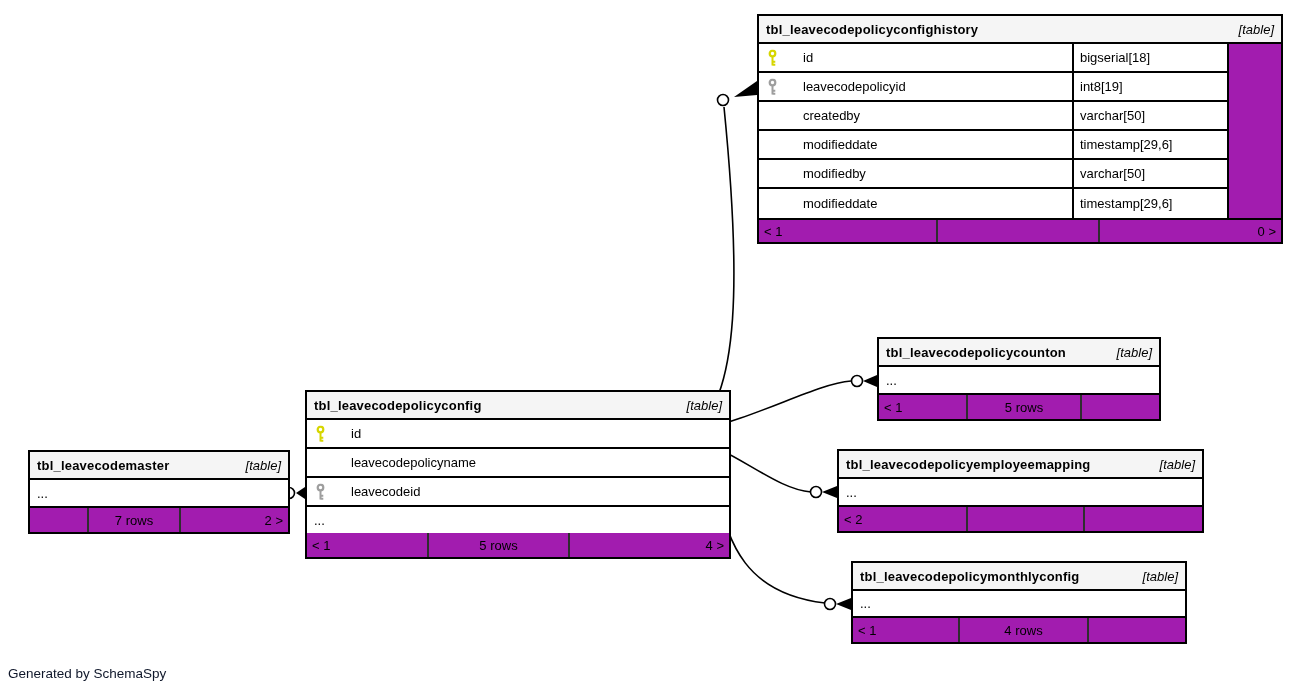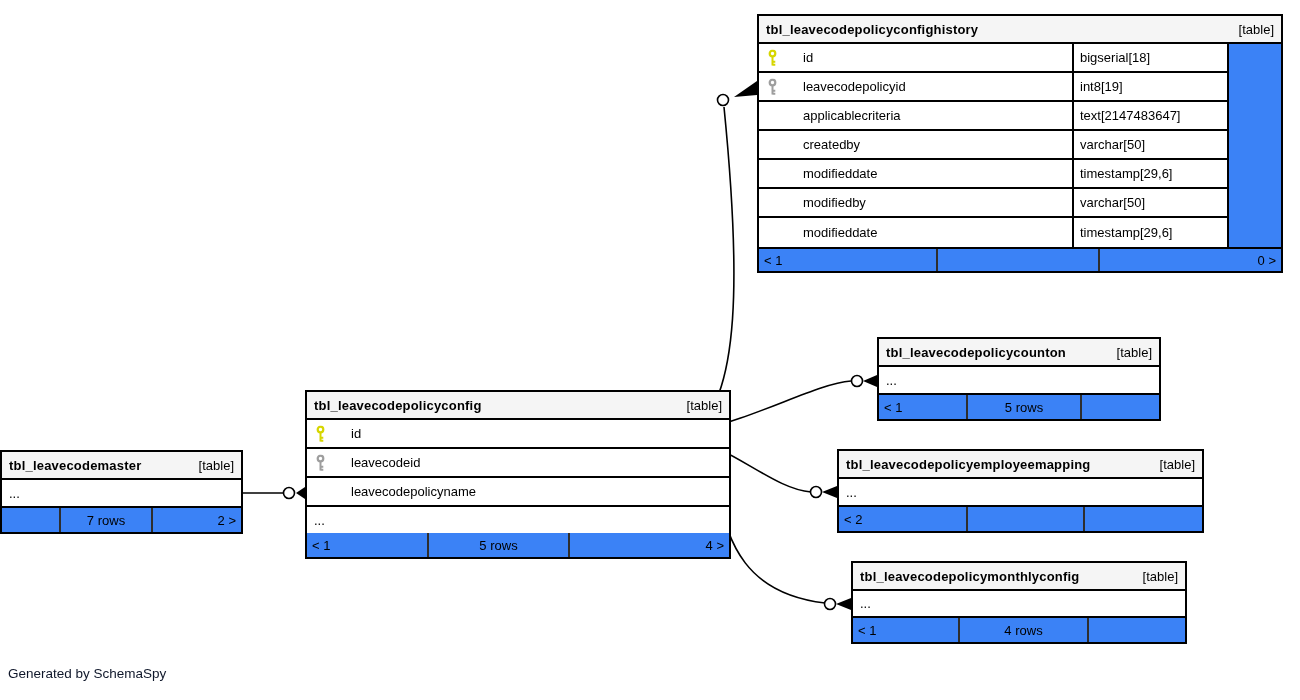--- a/index.html
+++ b/index.html
@@ -6,28 +6,28 @@
   body {
     width:1300px; height:700px; position:relative; background:#ffffff;
     font-family:"Liberation Sans", sans-serif; font-size:13px; color:#000;
     overflow:hidden;
   }
   .wires { position:absolute; left:0; top:0; z-index:0; }
   .wire { fill:none; stroke:#000; stroke-width:1.6; }
   .dot { fill:#fff; stroke:#000; stroke-width:1.6; }
   .arrow { fill:#000; stroke:none; }
 
-  .tbl { position:absolute; background:#3b82f6; border:2px solid #000; box-sizing:border-box; z-index:1; }
+  .tbl { position:absolute; background:#a21caf; border:2px solid #000; box-sizing:border-box; z-index:1; }
   .tbl-h {
     display:flex; justify-content:space-between; align-items:center;
     background:#f5f5f5; border-bottom:2px solid #000; padding:0 7px;
     height:28px; box-sizing:border-box;
   }
   .tbl-h .t { font-weight:bold; letter-spacing:.2px; }
-  .tbl-h .b { font-weight:normal; }
+  .tbl-h .b { font-weight:normal;font-style:italic; }
 
   .row { position:relative; display:flex; align-items:center; height:29px;
          border-bottom:2px solid #000; box-sizing:border-box; background:#fff; }
   .rows .row:last-child { border-bottom:none; }
   .key { position:absolute; left:7px; top:50%; transform:translateY(-50%); width:13px; height:17px; }
   .pk { color:#d6d600; }
   .fk { color:#9e9e9e; }
   .nm { padding-left:44px; white-space:nowrap; overflow:hidden; }
   .ell .nm { padding-left:7px; }
 
@@ -44,21 +44,21 @@
 
   .foot { display:flex; height:24px; box-sizing:border-box; }
   .fc { height:100%; display:flex; align-items:center; box-sizing:border-box; padding:0 5px; white-space:nowrap; }
   .fc.l { border-right:2px solid #2e2e2e; justify-content:flex-start; }
   .fc.c { border-right:2px solid #2e2e2e; justify-content:center; }
   .fc.r { flex:1; justify-content:flex-end; }
 
   
   .pos-confighistory { left:757px; top:14px;  width:526px; }
   .pos-config        { left:305px; top:390px; width:426px; }
-  .pos-master        { left:0;  top:450px; width:243px; }
+  .pos-master        { left:28px;  top:450px; width:262px; }
   .pos-counton       { left:877px; top:337px; width:284px; }
   .pos-empmap        { left:837px; top:449px; width:367px; }
   .pos-monthly       { left:851px; top:561px; width:336px; }
 
   .note { position:absolute; left:8px; top:666px; color:#0f172a; font-size:13.5px; }
 </style>
 </head>
 <body>
 
 <svg class="wires" width="1300" height="700" viewBox="0 0 1300 700">
@@ -104,24 +104,20 @@
         <span class="nm">id</span>
         <span class="tp">bigserial[18]</span>
       </div>
       <div class="row">
         <svg class="key fk" viewBox="0 0 13 17">
             <circle cx="6.5" cy="4" r="2.8" fill="none" stroke="currentColor" stroke-width="2.2"></circle>
             <path d="M6.5,6.8 V16 M6.5,12.2 H9.3 M6.5,15.3 H9.3" stroke="currentColor" stroke-width="2" fill="none"></path>
           </svg>
         <span class="nm">leavecodepolicyid</span>
         <span class="tp">int8[19]</span>
-      </div>
-      <div class="row">
-        <span class="nm">applicablecriteria</span>
-        <span class="tp">text[2147483647]</span>
       </div>
       <div class="row">
         <span class="nm">createdby</span>
         <span class="tp">varchar[50]</span>
       </div>
       <div class="row">
         <span class="nm">modifieddate</span>
         <span class="tp">timestamp[29,6]</span>
       </div>
       <div class="row">
@@ -149,29 +145,29 @@
   </div>
   <div class="rows">
     <div class="row">
       <svg class="key pk" viewBox="0 0 13 17">
           <circle cx="6.5" cy="4" r="2.8" fill="none" stroke="currentColor" stroke-width="2.2"></circle>
           <path d="M6.5,6.8 V16 M6.5,12.2 H9.3 M6.5,15.3 H9.3" stroke="currentColor" stroke-width="2" fill="none"></path>
         </svg>
       <span class="nm">id</span>
     </div>
     <div class="row">
+      <span class="nm">leavecodepolicyname</span>
+    </div>
+    <div class="row">
       <svg class="key fk" viewBox="0 0 13 17">
           <circle cx="6.5" cy="4" r="2.8" fill="none" stroke="currentColor" stroke-width="2.2"></circle>
           <path d="M6.5,6.8 V16 M6.5,12.2 H9.3 M6.5,15.3 H9.3" stroke="currentColor" stroke-width="2" fill="none"></path>
         </svg>
       <span class="nm">leavecodeid</span>
     </div>
-    <div class="row">
-      <span class="nm">leavecodepolicyname</span>
-    </div>
     <div class="row ell" style="height:26px">
       <span class="nm">...</span>
     </div>
   </div>
   <div class="foot">
     <span class="fc l" style="width:122px">&lt; 1</span>
     <span class="fc c" style="width:141px">5 rows</span>
     <span class="fc r">4 &gt;</span>
   </div>
 </div>

